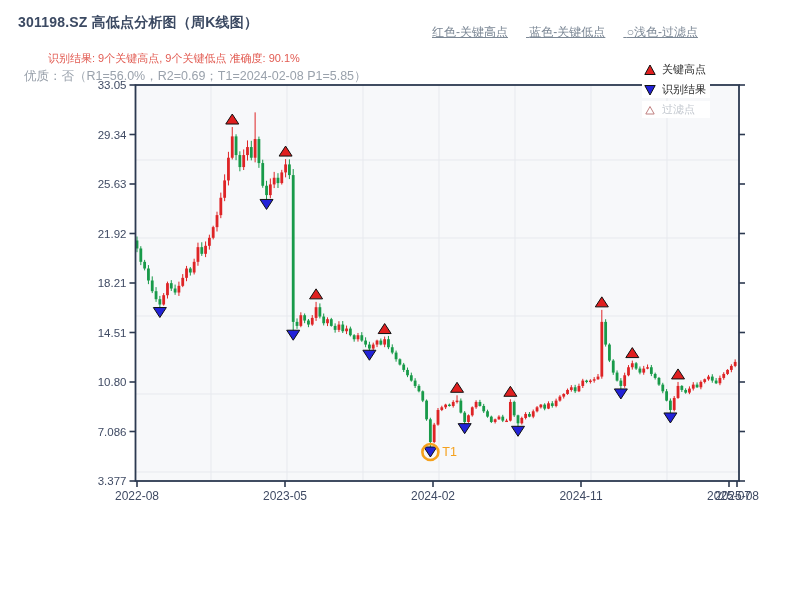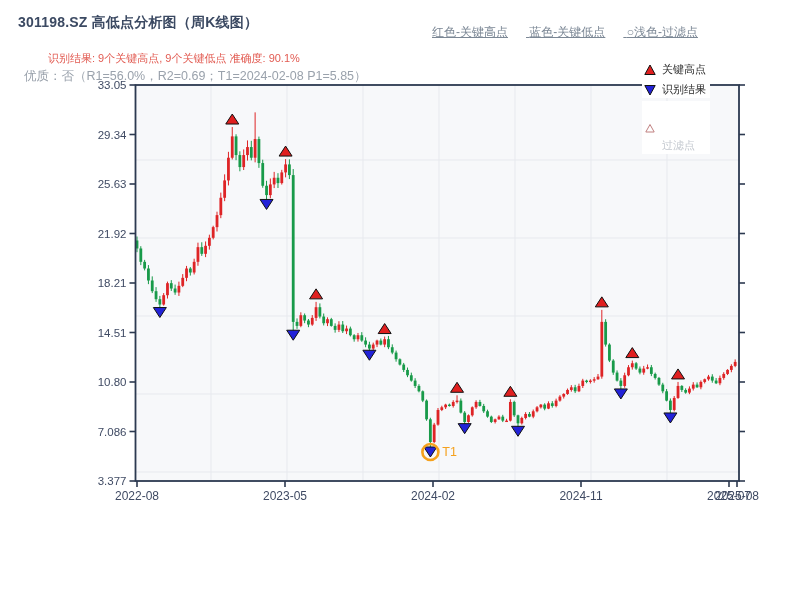--- a/index.html
+++ b/index.html
@@ -7,21 +7,21 @@
         font-family:"Liberation Sans","DejaVu Sans",sans-serif;}
   .title{position:absolute;left:18px;top:14px;font-size:14px;font-weight:600;color:#3b4962;letter-spacing:.2px;}
   .note-row{position:absolute;left:432px;top:24px;font-size:12px;color:#7b8795;white-space:nowrap;text-decoration:underline;}
   .note-row span{margin-right:18px;}
   .result-line{position:absolute;left:12px;top:51px;font-size:11px;color:#e25b52;margin-left:36px;}
   .quality-line{position:absolute;left:12px;top:68px;font-size:12.5px;color:#9aa2ac;z-index:1;margin-left:12px;}
   .chart-wrap{position:absolute;left:17px;top:0;width:800px;height:580px;z-index:2;pointer-events:none;}
   .legend-box{position:absolute;left:642px;top:61px;z-index:3;display:flex;flex-direction:column;gap:3px;justify-content:flex-end;}
   .legend-item{display:flex;align-items:center;gap:6px;background:#ffffff;padding:1px 4px 1px 2px;}
   .legend-item .lab{font-size:11px;color:#2b2b2b;}
-  .legend-item.dim .lab{color:#c3c8cf;margin-top:36px;}
+  .legend-item.dim .lab{color:#c3c8cf;}
   svg text{font-family:"Liberation Sans","DejaVu Sans",sans-serif;}
 </style>
 </head>
 <body>
 
 <div class="page">
 
   <div class="title">301198.SZ 高低点分析图（周K线图）</div>
 
   <div class="note-row">

